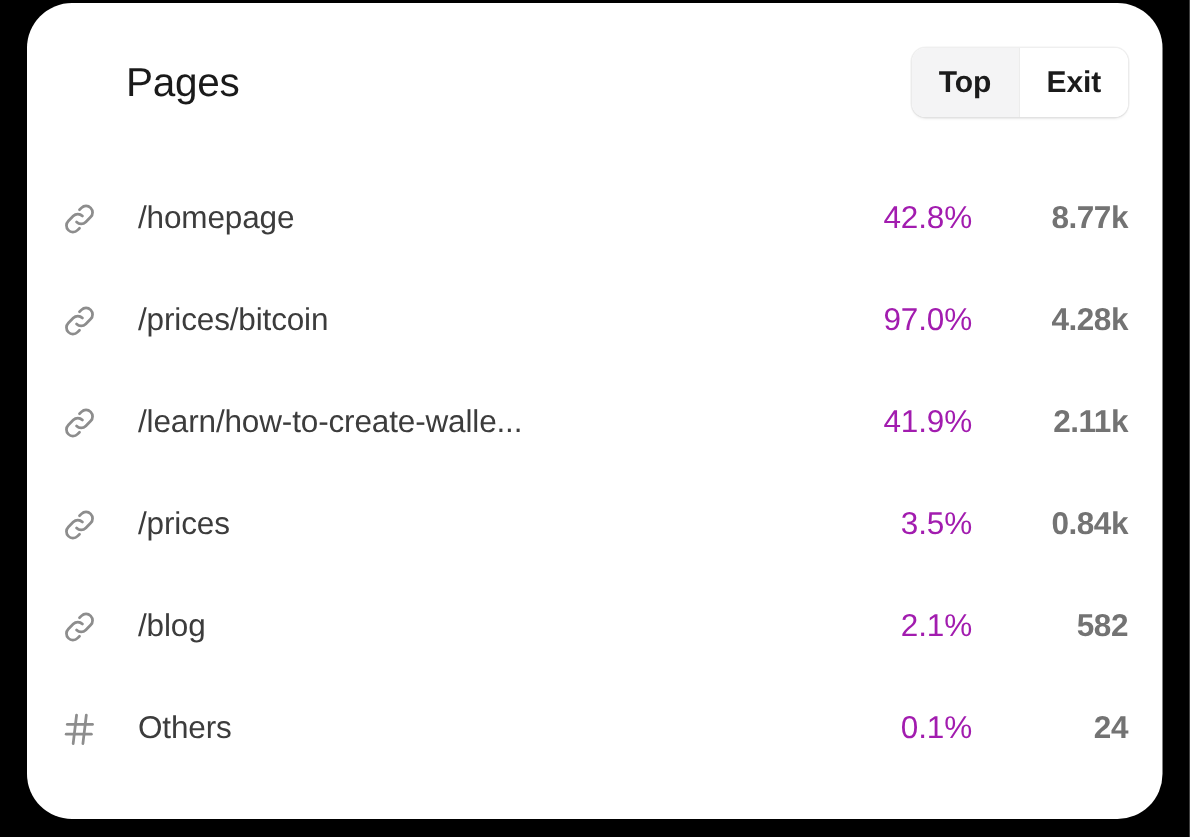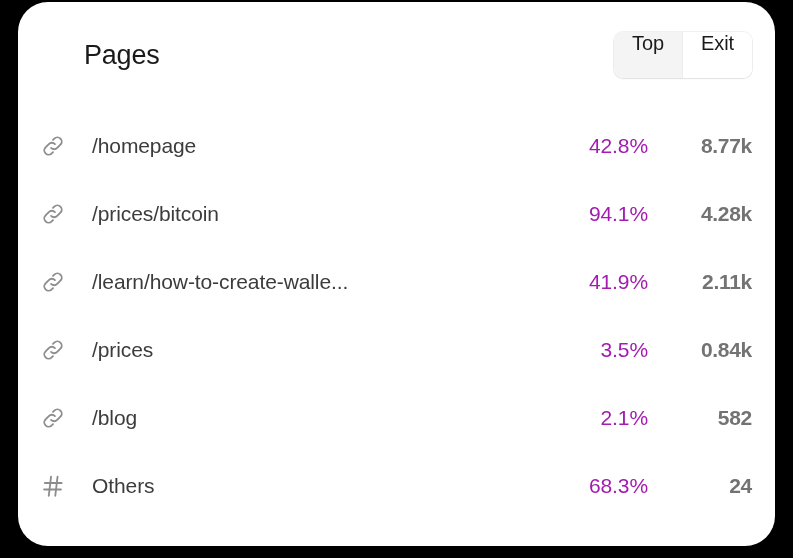--- a/index.html
+++ b/index.html
@@ -57,25 +57,25 @@
     height: 46px;
     display: flex;
     align-items: stretch;
     background: #ffffff;
     border-radius: 9px;
     box-shadow: 0 0 0 1px rgba(0,0,0,0.055), 0 1px 2px rgba(0,0,0,0.07);
     overflow: hidden;
   }
   .segment {
     display: flex;
-    align-items: flex-start;
+    align-items: center;
     justify-content: center;
     padding: 0 18px;
     font-size: 20px;
-    font-weight: 400;
+    font-weight: 700;
     color: #1b1b1b;
     background: #ffffff;
     cursor: pointer;
     border-left: 1px solid #ececec;
     white-space: nowrap;
     letter-spacing: -0.1px;
     user-select: none;
   }
   .segment:first-child {
     border-left: none;
@@ -175,21 +175,21 @@
     </div>
 
     <div class="row">
       <span class="row-icon">
         <svg width="26" height="26" viewBox="0 0 24 24" fill="none" stroke="currentColor" stroke-width="1.7" stroke-linecap="round" stroke-linejoin="round">
           <path d="M10.2 13.8a4 4 0 0 0 5.66 0l3-3a4 4 0 0 0-5.66-5.66l-1.2 1.2"></path>
           <path d="M13.8 10.2a4 4 0 0 0-5.66 0l-3 3a4 4 0 0 0 5.66 5.66l1.2-1.2"></path>
         </svg>
       </span>
       <span class="row-label">/prices/bitcoin</span>
-      <span class="row-pct">94.1%</span>
+      <span class="row-pct">97.0%</span>
       <span class="row-count">4.28k</span>
     </div>
 
     <div class="row">
       <span class="row-icon">
         <svg width="26" height="26" viewBox="0 0 24 24" fill="none" stroke="currentColor" stroke-width="1.7" stroke-linecap="round" stroke-linejoin="round">
           <path d="M10.2 13.8a4 4 0 0 0 5.66 0l3-3a4 4 0 0 0-5.66-5.66l-1.2 1.2"></path>
           <path d="M13.8 10.2a4 4 0 0 0-5.66 0l-3 3a4 4 0 0 0 5.66 5.66l1.2-1.2"></path>
         </svg>
       </span>
@@ -225,18 +225,18 @@
     <div class="row">
       <span class="row-icon">
         <svg width="26" height="26" viewBox="0 0 24 24" fill="none" stroke="currentColor" stroke-width="1.7" stroke-linecap="round" stroke-linejoin="round">
           <line x1="4.5" y1="9.2" x2="20" y2="9.2"></line>
           <line x1="3.8" y1="15.2" x2="19.3" y2="15.2"></line>
           <line x1="10.2" y1="3.4" x2="8.1" y2="21"></line>
           <line x1="16.2" y1="3.4" x2="14.1" y2="21"></line>
         </svg>
       </span>
       <span class="row-label">Others</span>
-      <span class="row-pct">68.3%</span>
+      <span class="row-pct">0.1%</span>
       <span class="row-count">24</span>
     </div>
 
   </div>
 </div>
 
 </body></html>

